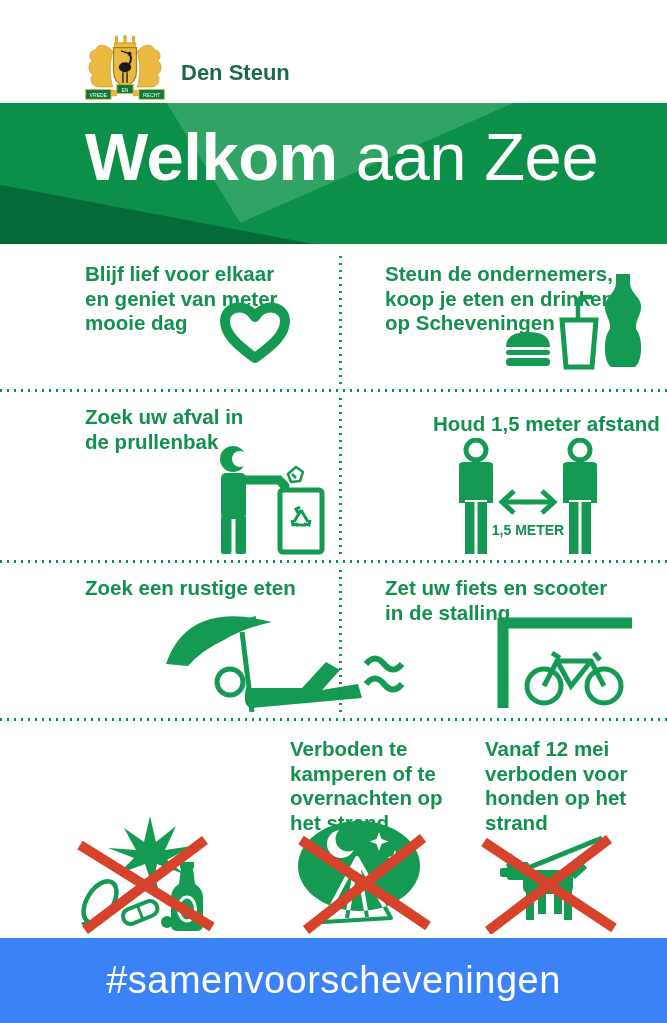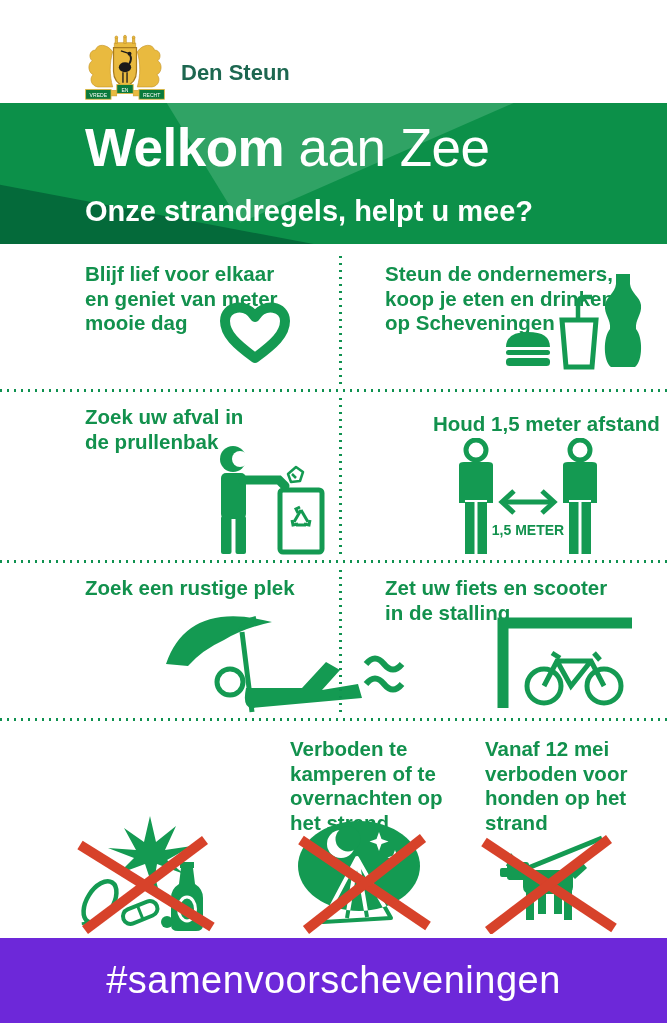--- a/index.html
+++ b/index.html
@@ -7,42 +7,42 @@
         font-family:"Liberation Sans",sans-serif;}
   
   .crest{position:absolute;left:84px;top:32px;width:82px;height:82px;}
   .wordmark{position:absolute;left:181px;top:60px;font-size:22px;font-weight:700;color:#1d6750;}
   
   .banner{position:absolute;left:0;top:103px;width:667px;height:141px;background:#0c9049;overflow:hidden;}
   .banner .tri-light{position:absolute;inset:0;background:#30a365;
         clip-path:polygon(25% 0,77% 0,36% 85%);}
   .banner .tri-dark{position:absolute;inset:0;background:#046a3a;
         clip-path:polygon(0 58%,47% 100%,0 100%);}
-  .banner-title{position:absolute;left:85px;top:15px;color:#fff;font-size:53px;line-height:1.15;font-weight:300;letter-spacing:-.5px;}
+  .banner-title{position:absolute;left:85px;top:15px;color:#fff;font-size:67px;line-height:1.15;font-weight:300;letter-spacing:-.5px;}
   .banner-title b{font-weight:700;}
   .banner-sub{position:absolute;left:85px;top:92px;color:#fff;font-size:29px;font-weight:600;}
   
   .rule-text{position:absolute;color:#12914d;font-size:20.5px;font-weight:700;line-height:1.2;}
   .t0{left:85px;top:262px;width:215px;}
   .t1{left:385px;top:262px;width:245px;}
   .t2{left:85px;top:405px;width:175px;}
   .t3{left:385px;top:412px;width:280px;margin-left:48px;}
   .t4{left:85px;top:576px;width:270px;}
   .t5{left:385px;top:576px;width:245px;}
   .t6{left:85px;top:737px;width:185px;}
   .t7{left:290px;top:737px;width:165px;}
   .t8{left:485px;top:737px;width:160px;}
   .icon{position:absolute;}
   
   .hdot{position:absolute;left:0;width:667px;height:3px;
         background:repeating-linear-gradient(to right,#0f9150 0 2px,transparent 2px 7px);}
   .vdot{position:absolute;left:339px;width:3px;
         background:repeating-linear-gradient(to bottom,#0f9150 0 2px,transparent 2px 7px);}
   
-  .footer{position:absolute;left:0;top:938px;width:667px;height:85px;background:#6d28d9;
+  .footer{position:absolute;left:0;top:938px;width:667px;height:85px;background:#3b82f6;
           display:flex;align-items:center;justify-content:center;}
   .footer-tag{color:#fff;font-size:38px;font-weight:400;letter-spacing:.5px;}
   svg{display:block;}
 </style>
 </head>
 <body>
 
 <div class="page">
 
   <svg class="crest" viewBox="0 0 100 92">
@@ -83,21 +83,20 @@
       <text x="50" y="68.6" font-size="6.2" fill="#ffffff" text-anchor="middle" font-family="Liberation Sans, sans-serif">EN</text>
       <text x="82.5" y="74.8" font-size="6.2" fill="#ffffff" text-anchor="middle" font-family="Liberation Sans, sans-serif">RECHT</text>
     </g>
   </svg>
   <div class="wordmark">Den Steun</div>
 
   <div class="banner">
     <div class="tri-light"></div>
     <div class="tri-dark"></div>
     <div class="banner-title"><b>Welkom</b><span> aan Zee</span></div>
-    <div class="banner-sub">Onze strandregels, helpt u mee?</div>
   </div>
 
   <div class="rule-text t0">Blijf lief voor elkaar en geniet van meter mooie dag</div>
   <svg class="icon" style="left:218px;top:298px" width="74" height="68" viewBox="0 0 74 68">
     <path d="M37 60 C18 46 7 36 7 23 C7 8 28 4 37 19 C46 4 67 8 67 23 C67 36 56 46 37 60 Z" fill="none" stroke="#149a52" stroke-width="10" stroke-linejoin="round"></path>
   </svg>
 
   <div class="rule-text t1">Steun de ondernemers, koop je eten en drinken op Scheveningen</div>
   <svg class="icon" style="left:503px;top:272px" width="142" height="98" viewBox="0 0 142 98">
 
@@ -156,21 +155,21 @@
       <line x1="66" y1="64" x2="114" y2="64"></line>
       <polyline points="76,53 64,64 76,75"></polyline>
       <polyline points="104,53 116,64 104,75"></polyline>
     </g>
     <text x="90" y="97" font-size="14" font-weight="bold" fill="#12914d" text-anchor="middle" font-family="Liberation Sans, sans-serif">1,5 METER</text>
   </svg>
 
   <div class="hdot" style="top:560px"></div>
   <div class="vdot" style="top:398px;height:157px"></div>
 
-  <div class="rule-text t4">Zoek een rustige plek</div>
+  <div class="rule-text t4">Zoek een rustige eten</div>
   <svg class="icon" style="left:160px;top:592px" width="248" height="124" viewBox="0 0 248 124">
 
     <path d="M6 72 Q28 8 112 30 Q84 36 64 48 Q42 58 28 74 Z" fill="#149a52"></path>
     <path d="M80 38 Q86 28 96 26" stroke="#149a52" stroke-width="4" fill="none"></path>
     <line x1="82" y1="40" x2="92" y2="120" stroke="#149a52" stroke-width="5"></line>
 
     <circle cx="70" cy="90" r="13" fill="none" stroke="#149a52" stroke-width="5"></circle>
     <path d="M86 96 L142 96 L166 70 L180 78 L162 98 L198 92 L202 106 L92 116 Q82 116 86 96 Z" fill="#149a52"></path>
 
     <g stroke="#149a52" stroke-width="6" fill="none">

